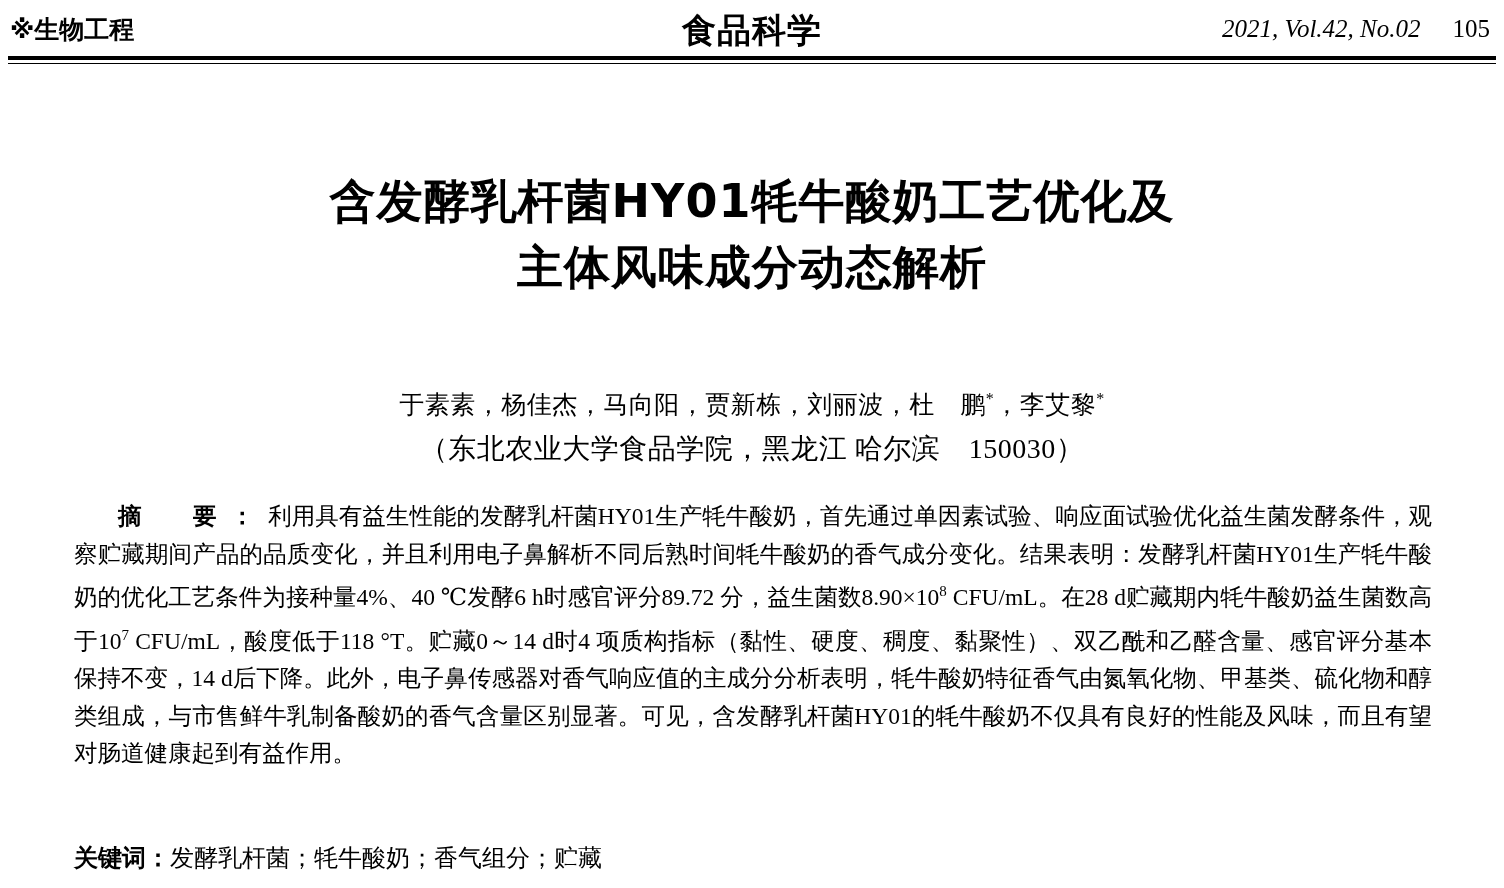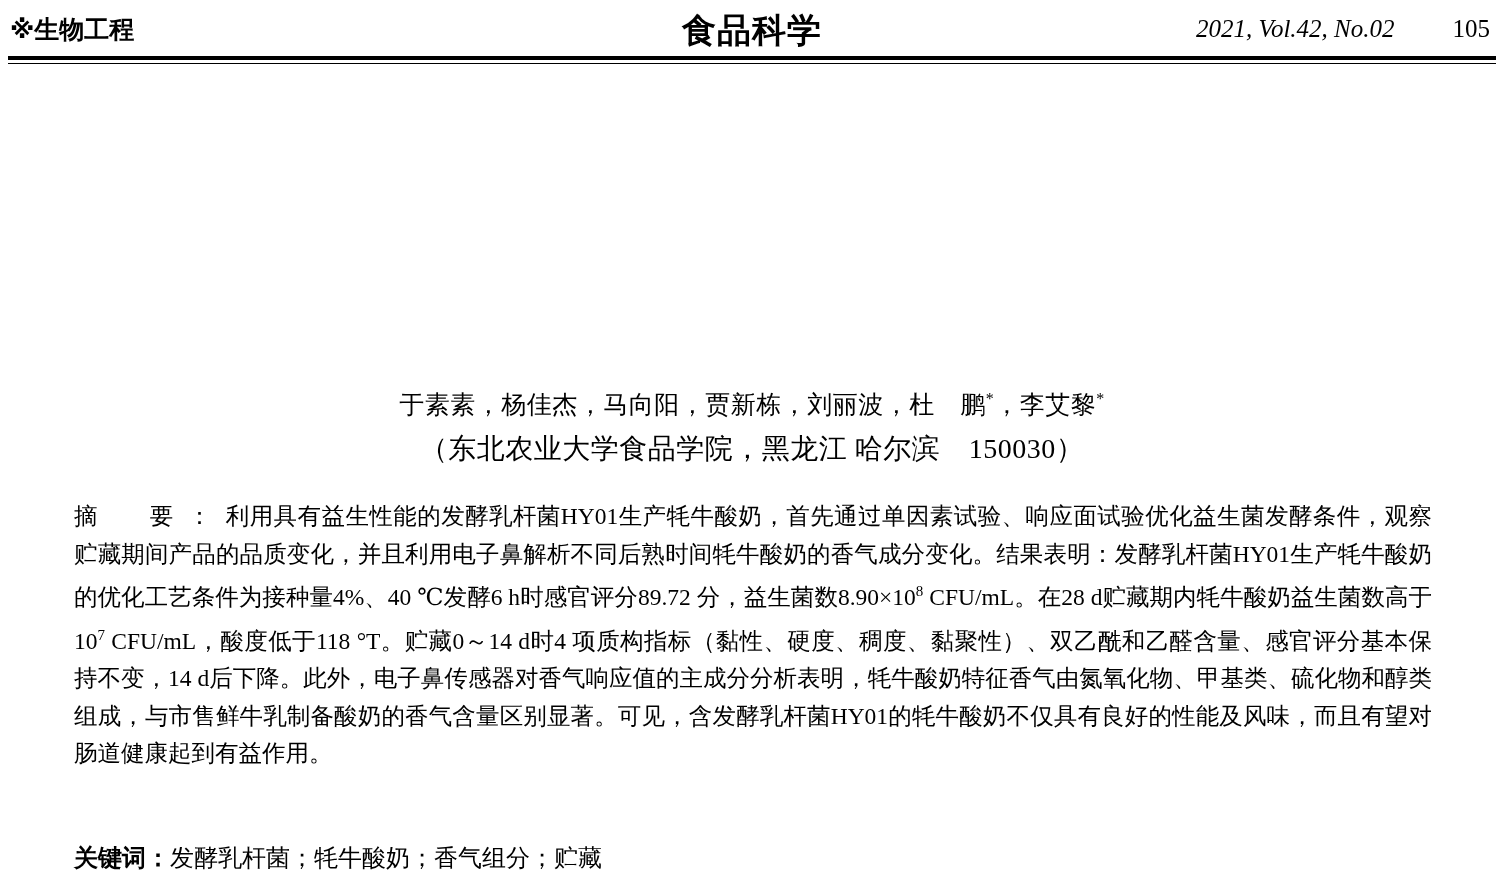--- a/index.html
+++ b/index.html
@@ -47,21 +47,21 @@
     font-size: 34px;
     letter-spacing: 1px;
     position: absolute;
     left: 50%;
     transform: translateX(-50%);
     top: 8px;
   }
   .rh-right {
     display: flex;
     align-items: baseline;
-    gap: 58px;
+    gap: 32px;
     white-space: nowrap;
   }
   .rh-vol {
     font-size: 25px;
     font-style: italic;
     font-family: "Liberation Serif", serif;
   }
   .rh-page {
     font-size: 25px;
     font-family: "Liberation Serif", serif;
@@ -128,22 +128,23 @@
     top: 498px;
     left: 74px;
     width: 1358px;
     font-size: 23.5px;
     line-height: 37.6px;
     text-align: justify;
     text-justify: inter-ideograph;
     letter-spacing: 0px;
   }
   .abstract .lead {
-    font-weight: normal;
+    font-weight: bold;
     letter-spacing: 14px;
+    margin-left: 44px;
   }
   .abstract sup {
     font-size: 15px;
     vertical-align: super;
   }
   .keywords {
     position: absolute;
     top: 840px;
     left: 74px;
     width: 1358px;
@@ -164,20 +165,22 @@
     <div class="rh-center">食品科学</div>
     <div class="rh-right">
       <span class="rh-vol">2021, Vol.42, No.02</span>
       <span class="rh-page">105</span>
     </div>
   </div>
   <div class="rule-thick"></div>
   <div class="rule-thin"></div>
 
   <div class="title-block">
+    <div class="title-line">含发酵乳杆菌HY01牦牛酸奶工艺优化及</div>
+    <div class="title-line">主体风味成分动态解析</div>
   </div>
 
   <div class="authors">
     <span>于素素，杨佳杰，马向阳，贾新栋，刘丽波，杜　鹏<sup>*</sup>，李艾黎<sup>*</sup></span>
   </div>
 
   <div class="affiliation">（东北农业大学食品学院，黑龙江 哈尔滨　150030）</div>
 
   <div class="abstract">
     <span class="lead">摘　要：</span><span>利用具有益生性能的发酵乳杆菌HY01生产牦牛酸奶，首先通过单因素试验、响应面试验优化益生菌发酵条件，观察贮藏期间产品的品质变化，并且利用电子鼻解析不同后熟时间牦牛酸奶的香气成分变化。结果表明：发酵乳杆菌HY01生产牦牛酸奶的优化工艺条件为接种量4%、40 ℃发酵6 h时感官评分89.72 分，益生菌数8.90×10</span><sup>8</sup><span> CFU/mL。在28 d贮藏期内牦牛酸奶益生菌数高于10</span><sup>7</sup><span> CFU/mL，酸度低于118 °T。贮藏0～14 d时4 项质构指标（黏性、硬度、稠度、黏聚性）、双乙酰和乙醛含量、感官评分基本保持不变，14 d后下降。此外，电子鼻传感器对香气响应值的主成分分析表明，牦牛酸奶特征香气由氮氧化物、甲基类、硫化物和醇类组成，与市售鲜牛乳制备酸奶的香气含量区别显著。可见，含发酵乳杆菌HY01的牦牛酸奶不仅具有良好的性能及风味，而且有望对肠道健康起到有益作用。</span>

